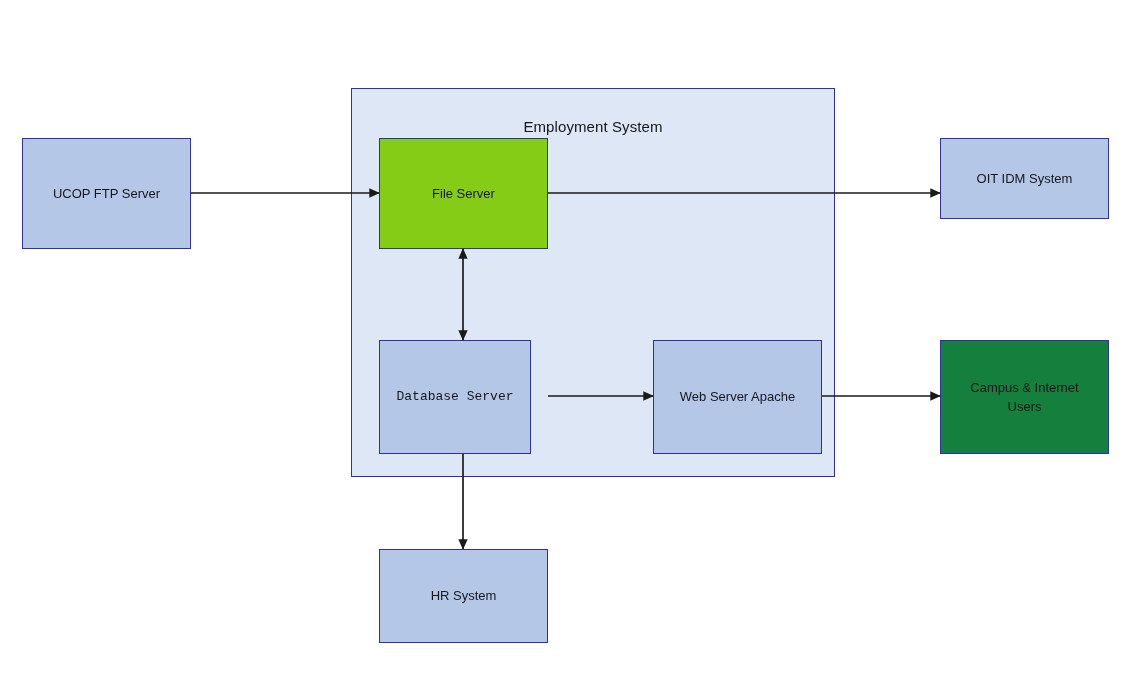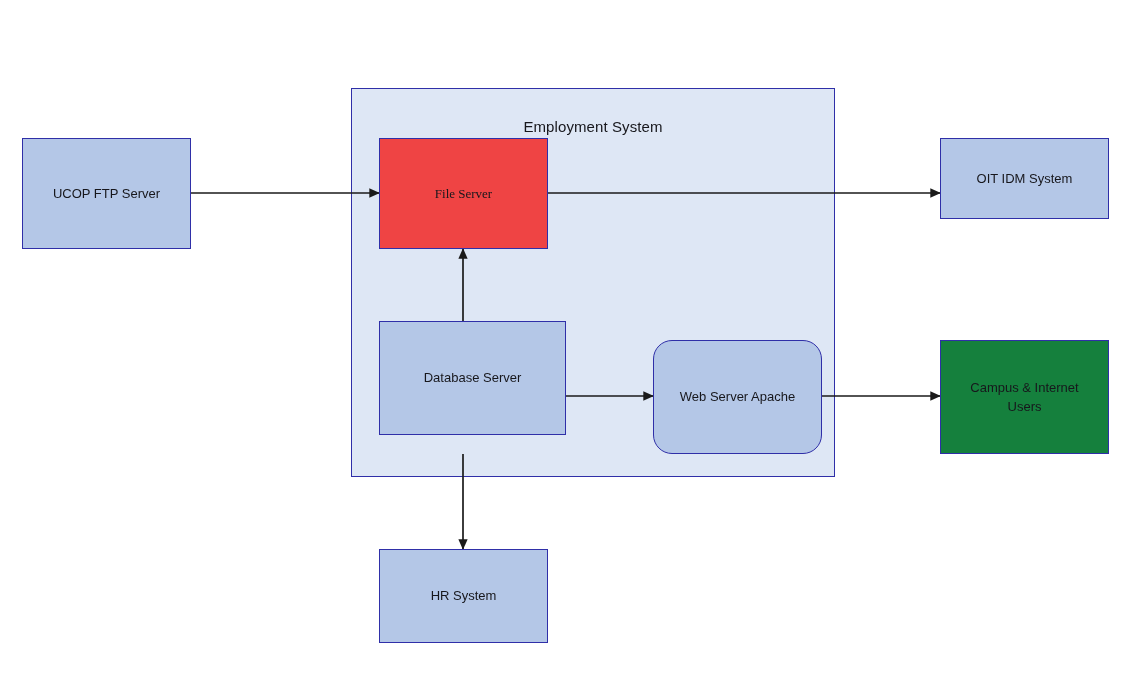--- a/index.html
+++ b/index.html
@@ -86,30 +86,30 @@
         <line x1="548" y1="396" x2="653" y2="396" marker-end="url(#arrow-end)" stroke="#1A1A1A"></line>
         <line x1="822" y1="396" x2="940" y2="396" marker-end="url(#arrow-end)" stroke="#1A1A1A"></line>
         <line x1="463" y1="454" x2="463" y2="549" marker-end="url(#arrow-end)" stroke="#1A1A1A"></line>
       </g>
   </svg>
 
   <div id="node-layer">
       <div class="node" style="left: 22px; top: 138px; width: 169px; height: 111px; background: rgb(180, 199, 231); border-color: rgb(47, 47, 168);">
         <span class="node-label">UCOP FTP Server</span>
       </div>
-      <div class="node" style="left: 379px; top: 138px; width: 169px; height: 111px; background: #ef4444; border-color: rgb(47, 47, 168); font-family: Liberation Serif, serif;">
+      <div class="node" style="left: 379px; top: 138px; width: 169px; height: 111px; background: #84cc16; border-color: rgb(47, 47, 168);">
         <span class="node-label">File Server</span>
       </div>
       <div class="node" style="left: 940px; top: 138px; width: 169px; height: 81px; background: rgb(180, 199, 231); border-color: rgb(47, 47, 168);">
         <span class="node-label">OIT IDM System</span>
       </div>
-      <div class="node" style="left: 379px; top: 321px; width: 187px; height: 114px; background: rgb(180, 199, 231); border-color: rgb(47, 47, 168);">
+      <div class="node" style="left: 379px; top: 340px; width: 152px; height: 114px; background: rgb(180, 199, 231); border-color: rgb(47, 47, 168); font-family: Liberation Mono, monospace;">
         <span class="node-label">Database Server</span>
       </div>
-      <div class="node" style="left: 653px; top: 340px; width: 169px; height: 114px; background: rgb(180, 199, 231); border-color: rgb(47, 47, 168); border-radius: 19px;">
+      <div class="node" style="left: 653px; top: 340px; width: 169px; height: 114px; background: rgb(180, 199, 231); border-color: rgb(47, 47, 168);">
         <span class="node-label">Web Server Apache</span>
       </div>
       <div class="node" style="left: 940px; top: 340px; width: 169px; height: 114px; background: #15803d; border-color: rgb(47, 47, 168);">
         <span class="node-label">Campus &amp; Internet
 Users</span>
       </div>
       <div class="node" style="left: 379px; top: 549px; width: 169px; height: 94px; background: rgb(180, 199, 231); border-color: rgb(47, 47, 168);">
         <span class="node-label">HR System</span>
       </div>
     </div>

